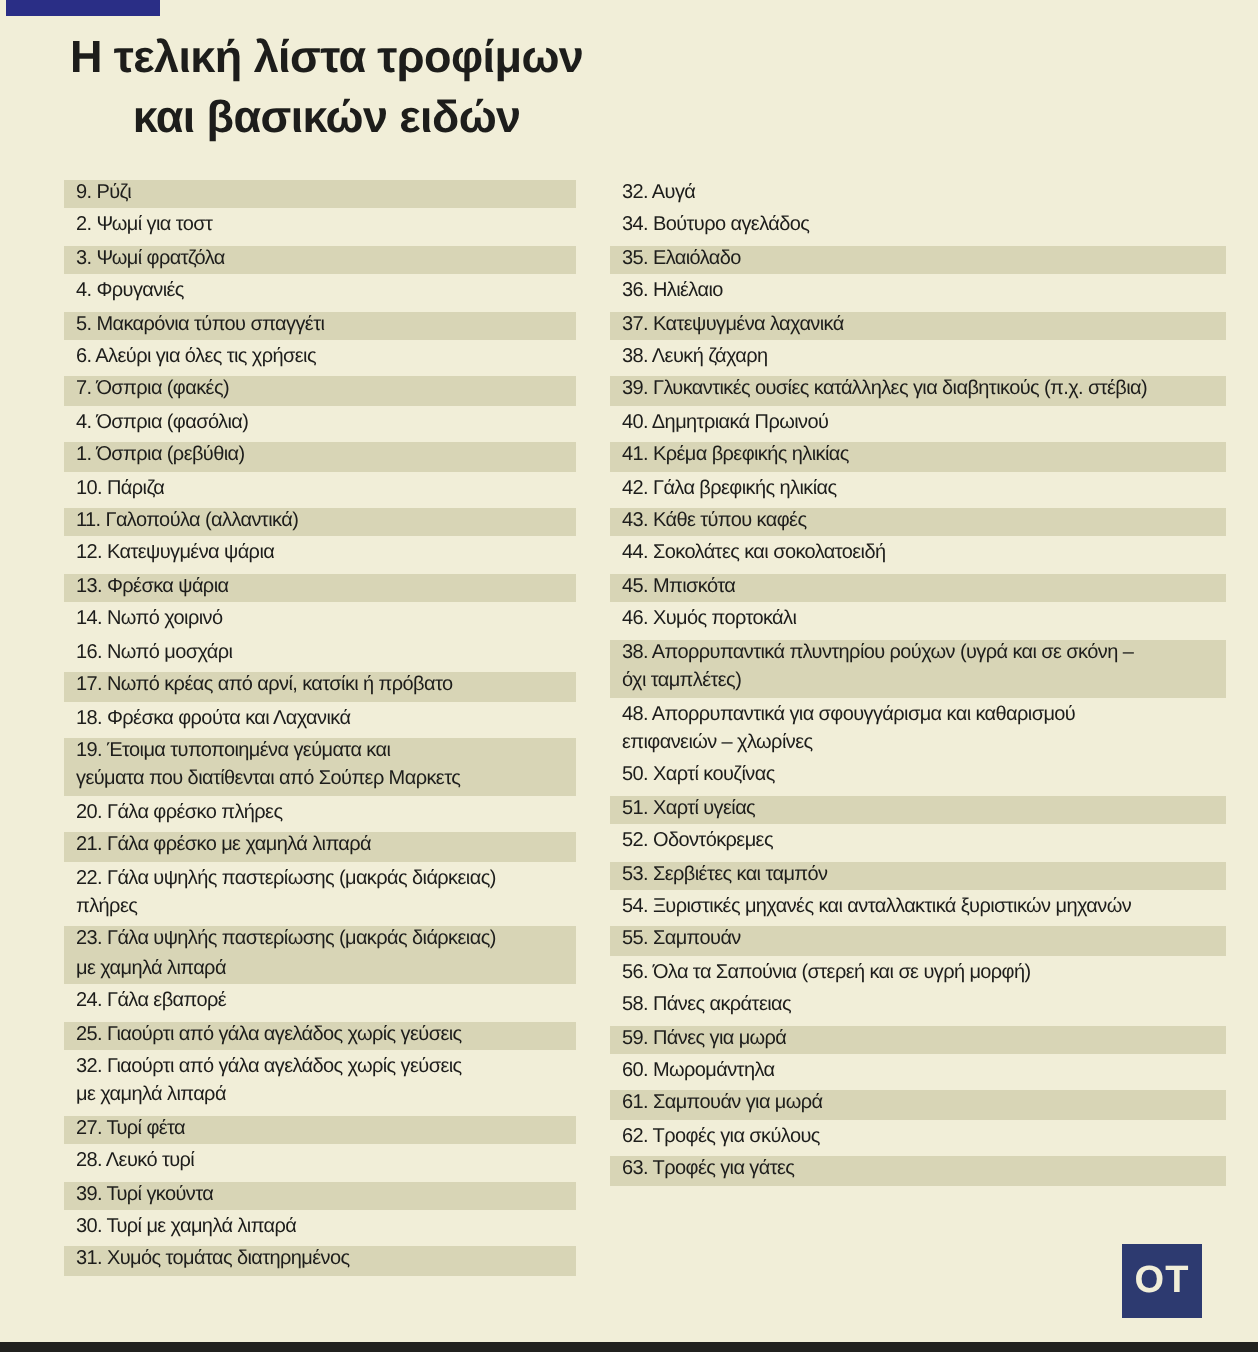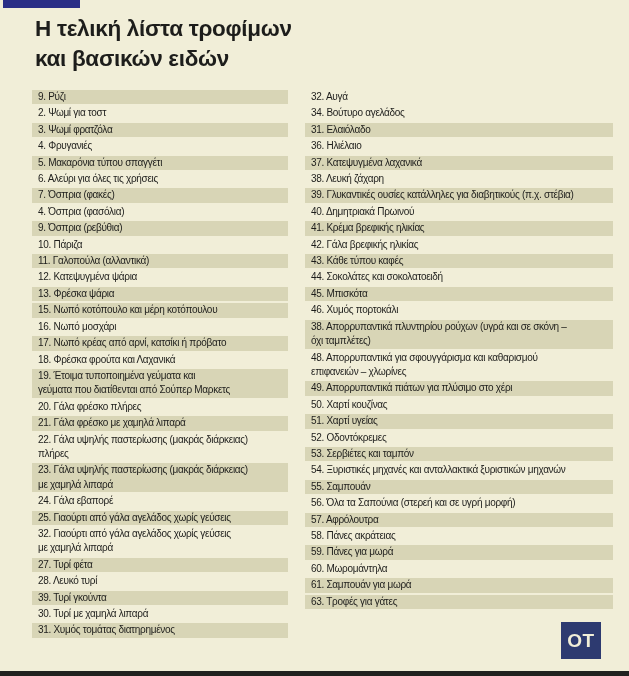--- a/index.html
+++ b/index.html
@@ -24,21 +24,21 @@
   .page { position: absolute; inset: 0; }
 
   .accent-bar {
     position: absolute; left: 3px; top: 0; width: 77px; height: 8px;
     background: var(--accent);
   }
 
   .title {
     position: absolute; left: 35px; top: 14px; margin: 0;
     font-size: 22.5px; line-height: 30px; font-weight: 700;
-    letter-spacing: -0.3px; color: var(--text);
+    letter-spacing: -0.3px; color: var(--text); text-align: center;
   }
 
   .col {
     position: absolute; top: 90px;
   }
   .col-left  { left: 32px;  width: 256px; }
   .col-right { left: 305px; width: 308px; }
 
   .row {
     padding: 0 6px;
@@ -74,26 +74,26 @@
 
   <div class="col col-left" id="col-left">
       <div class="row striped">9. Ρύζι</div>
       <div class="row">2. Ψωμί για τοστ</div>
       <div class="row striped">3. Ψωμί φρατζόλα</div>
       <div class="row">4. Φρυγανιές</div>
       <div class="row striped">5. Μακαρόνια τύπου σπαγγέτι</div>
       <div class="row">6. Αλεύρι για όλες τις χρήσεις</div>
       <div class="row striped">7. Όσπρια (φακές)</div>
       <div class="row">4. Όσπρια (φασόλια)</div>
-      <div class="row striped">9. Όσπρια (ρεβύθια)</div>
+      <div class="row striped">1. Όσπρια (ρεβύθια)</div>
       <div class="row">10. Πάριζα</div>
       <div class="row striped">11. Γαλοπούλα (αλλαντικά)</div>
       <div class="row">12. Κατεψυγμένα ψάρια</div>
       <div class="row striped">13. Φρέσκα ψάρια</div>
-      <div class="row striped">15. Νωπό κοτόπουλο και μέρη κοτόπουλου</div>
+      <div class="row">14. Νωπό χοιρινό</div>
       <div class="row">16. Νωπό μοσχάρι</div>
       <div class="row striped">17. Νωπό κρέας από αρνί, κατσίκι ή πρόβατο</div>
       <div class="row">18. Φρέσκα φρούτα και Λαχανικά</div>
       <div class="row striped">19. Έτοιμα τυποποιημένα γεύματα και
 γεύματα που διατίθενται από Σούπερ Μαρκετς</div>
       <div class="row">20. Γάλα φρέσκο πλήρες</div>
       <div class="row striped">21. Γάλα φρέσκο με χαμηλά λιπαρά</div>
       <div class="row">22. Γάλα υψηλής παστερίωσης (μακράς διάρκειας)
 πλήρες</div>
       <div class="row striped">23. Γάλα υψηλής παστερίωσης (μακράς διάρκειας)
@@ -104,49 +104,48 @@
 με χαμηλά λιπαρά</div>
       <div class="row striped">27. Τυρί φέτα</div>
       <div class="row">28. Λευκό τυρί</div>
       <div class="row striped">39. Τυρί γκούντα</div>
       <div class="row">30. Τυρί με χαμηλά λιπαρά</div>
       <div class="row striped">31. Χυμός τομάτας διατηρημένος</div>
     </div>
   <div class="col col-right" id="col-right">
       <div class="row">32. Αυγά</div>
       <div class="row">34. Βούτυρο αγελάδος</div>
-      <div class="row striped">31. Ελαιόλαδο</div>
+      <div class="row striped">35. Ελαιόλαδο</div>
       <div class="row">36. Ηλιέλαιο</div>
       <div class="row striped">37. Κατεψυγμένα λαχανικά</div>
       <div class="row">38. Λευκή ζάχαρη</div>
       <div class="row striped">39. Γλυκαντικές ουσίες κατάλληλες για διαβητικούς (π.χ. στέβια)</div>
       <div class="row">40. Δημητριακά Πρωινού</div>
       <div class="row striped">41. Κρέμα βρεφικής ηλικίας</div>
       <div class="row">42. Γάλα βρεφικής ηλικίας</div>
       <div class="row striped">43. Κάθε τύπου καφές</div>
       <div class="row">44. Σοκολάτες και σοκολατοειδή</div>
       <div class="row striped">45. Μπισκότα</div>
       <div class="row">46. Χυμός πορτοκάλι</div>
       <div class="row striped">38. Απορρυπαντικά πλυντηρίου ρούχων (υγρά και σε σκόνη –
 όχι ταμπλέτες)</div>
       <div class="row">48. Απορρυπαντικά για σφουγγάρισμα και καθαρισμού
 επιφανειών – χλωρίνες</div>
-      <div class="row striped">49. Απορρυπαντικά πιάτων για πλύσιμο στο χέρι</div>
       <div class="row">50. Χαρτί κουζίνας</div>
       <div class="row striped">51. Χαρτί υγείας</div>
       <div class="row">52. Οδοντόκρεμες</div>
       <div class="row striped">53. Σερβιέτες και ταμπόν</div>
       <div class="row">54. Ξυριστικές μηχανές και ανταλλακτικά ξυριστικών μηχανών</div>
       <div class="row striped">55. Σαμπουάν</div>
       <div class="row">56. Όλα τα Σαπούνια (στερεή και σε υγρή μορφή)</div>
-      <div class="row striped">57. Αφρόλουτρα</div>
       <div class="row">58. Πάνες ακράτειας</div>
       <div class="row striped">59. Πάνες για μωρά</div>
       <div class="row">60. Μωρομάντηλα</div>
       <div class="row striped">61. Σαμπουάν για μωρά</div>
+      <div class="row">62. Τροφές για σκύλους</div>
       <div class="row striped">63. Τροφές για γάτες</div>
     </div>
 
   <div class="logo">OT</div>
 
   <div class="bottom-rule"></div>
 
 </div>
 
 </body></html>

